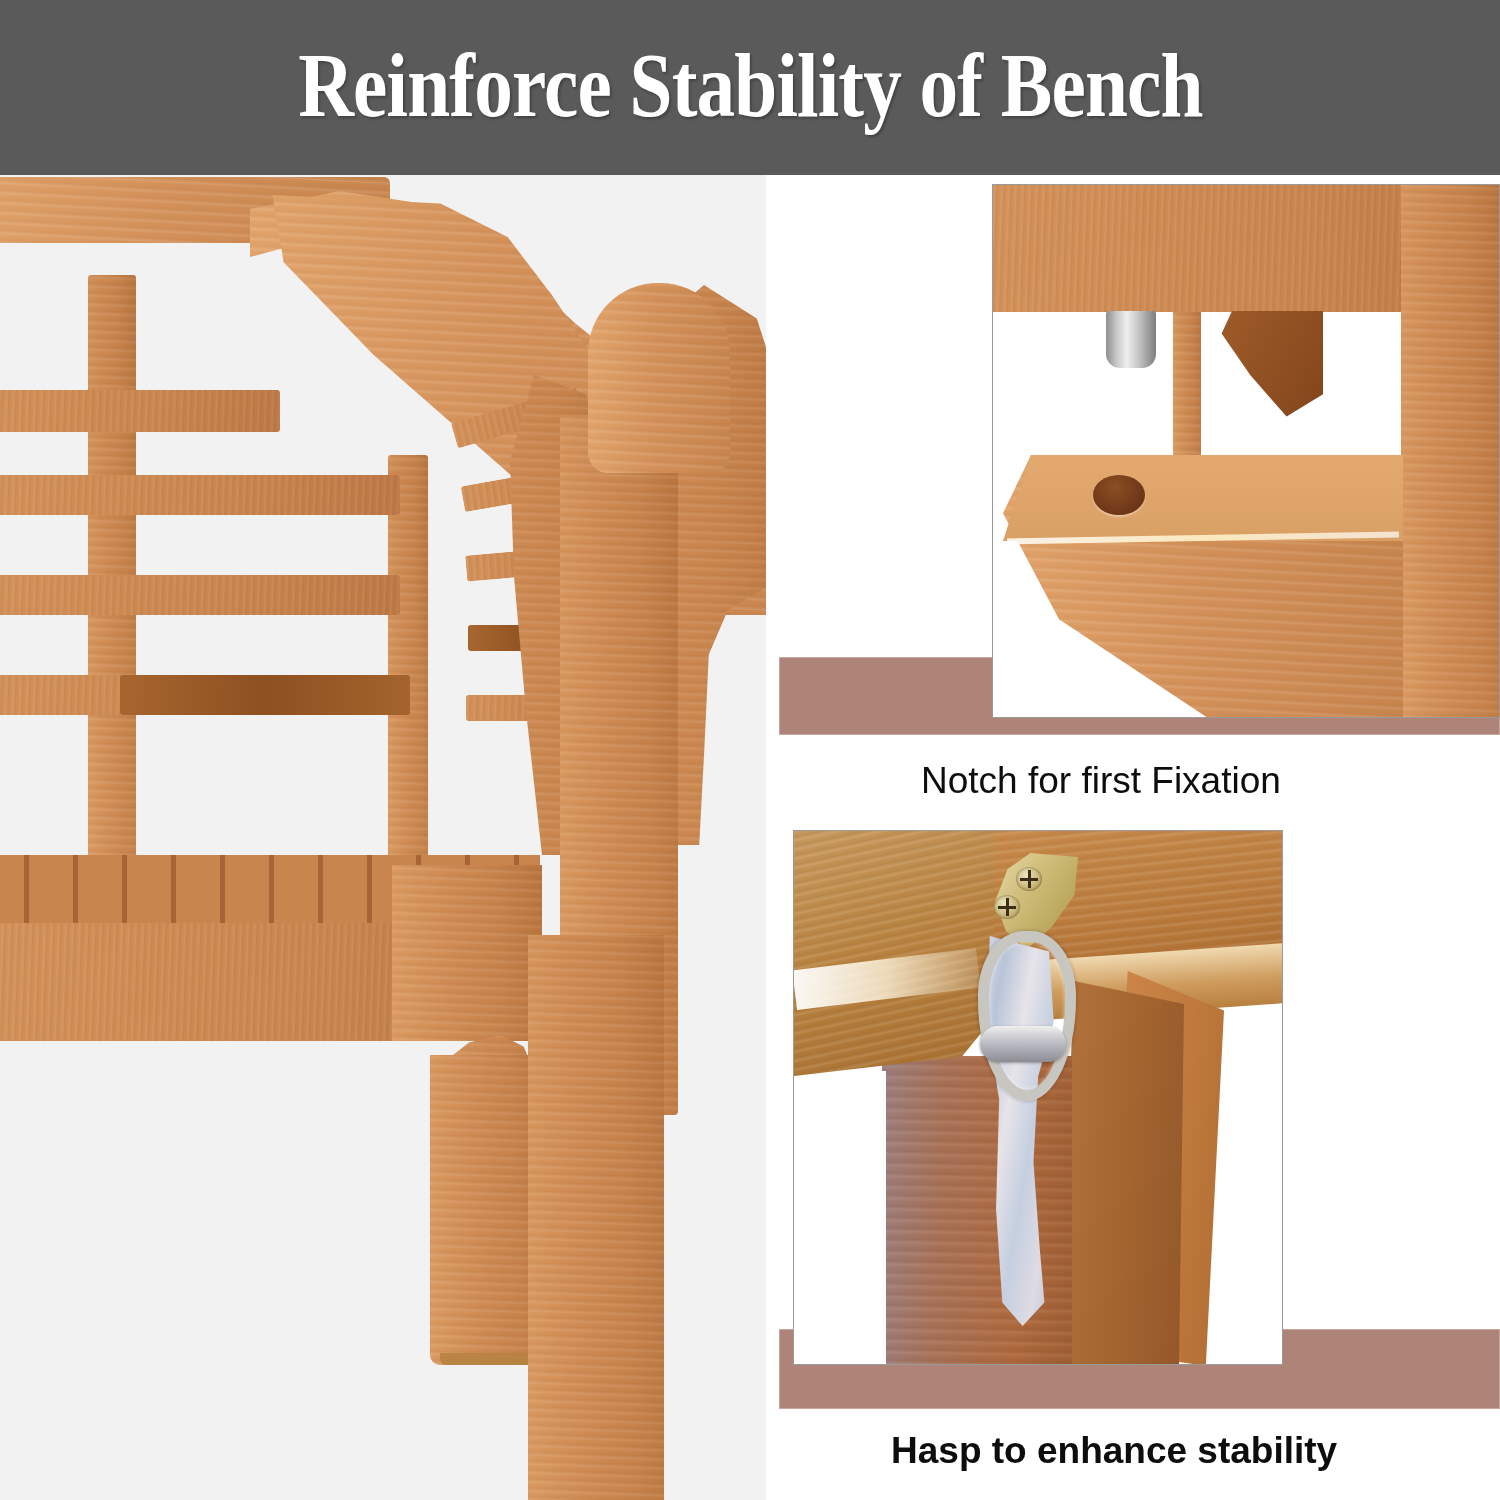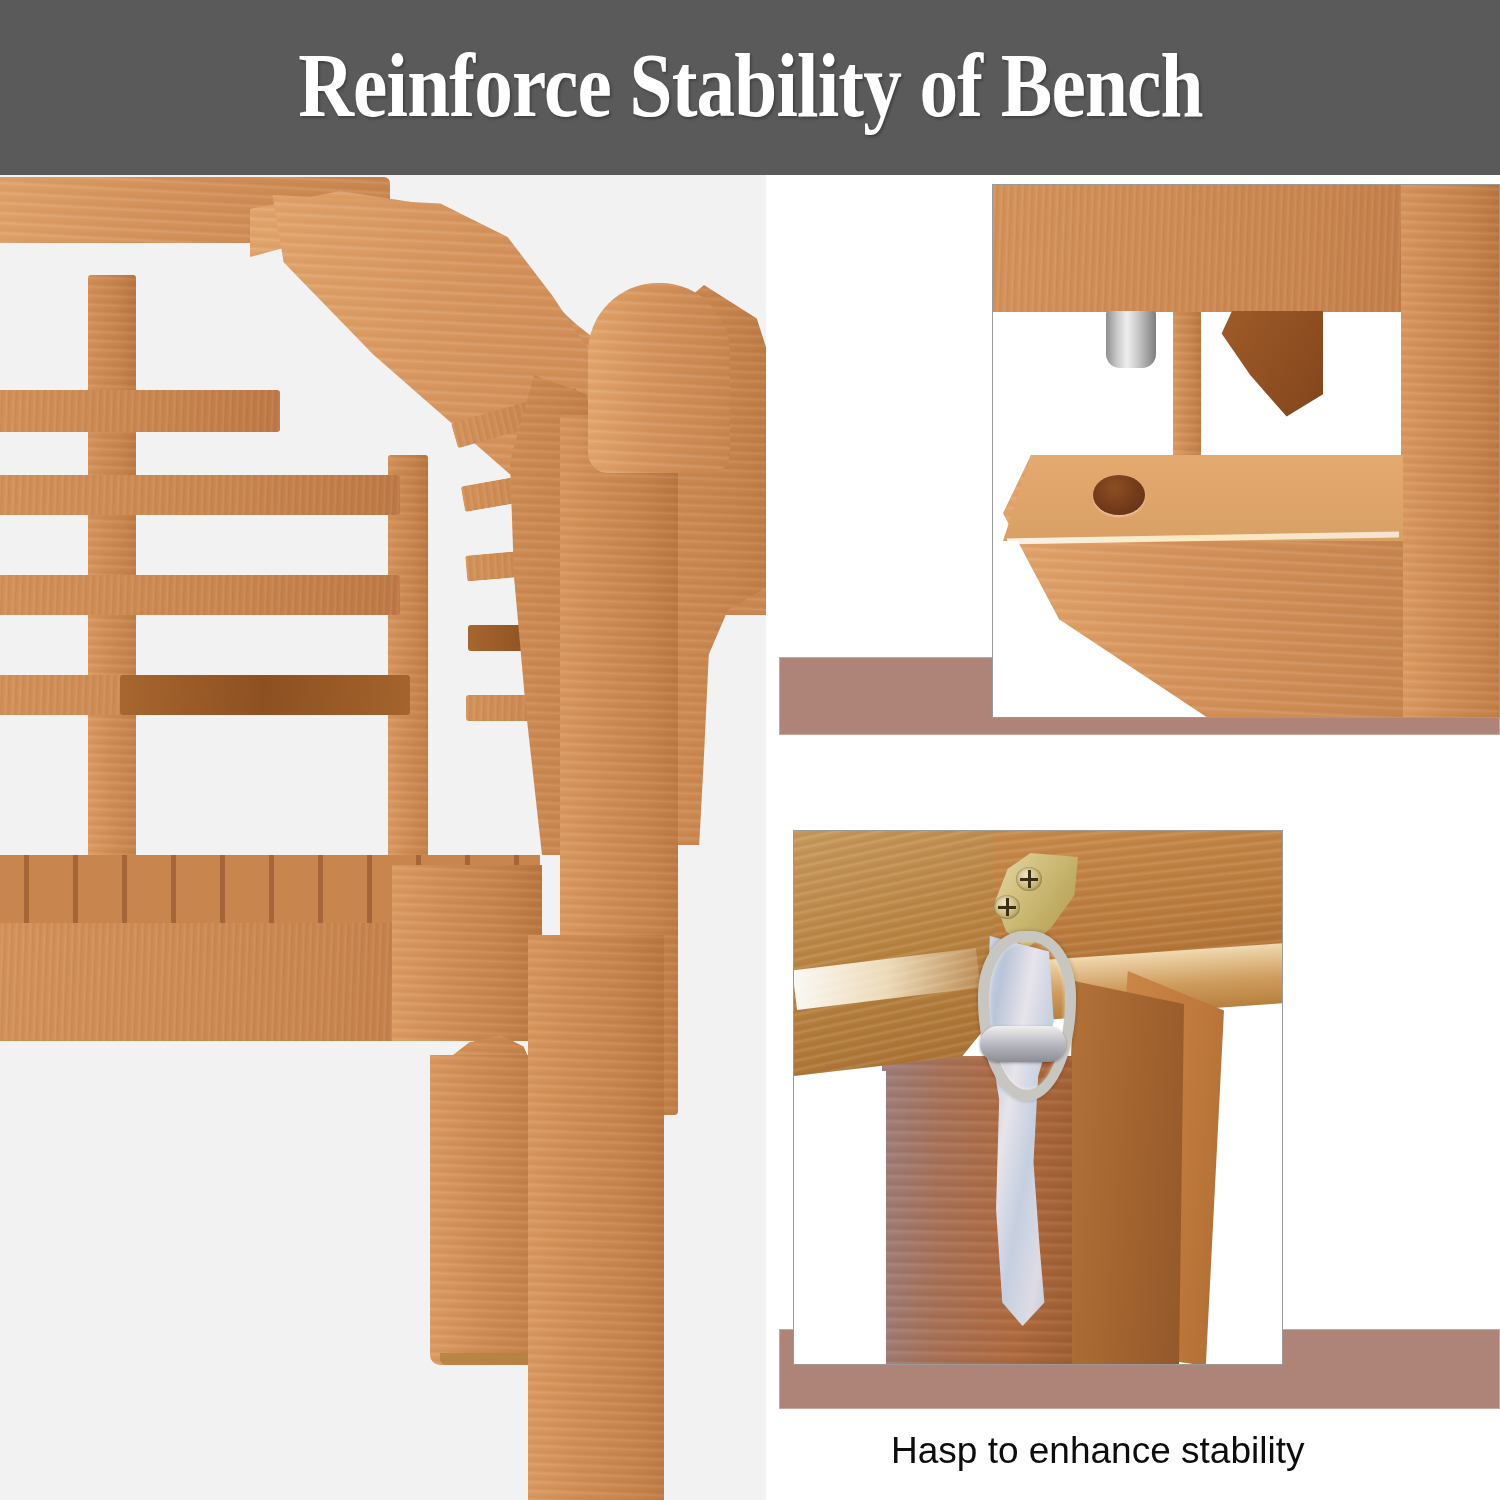--- a/index.html
+++ b/index.html
@@ -180,21 +180,21 @@
     background:linear-gradient(90deg,rgba(255,255,255,.85),rgba(255,240,200,.9),rgba(255,255,255,.7));
     transform:rotate(-1deg);
   }
   .caption{
     position:absolute; font-size:37px; color:#0d0d0d; white-space:nowrap;
     font-family:"Liberation Sans", sans-serif;
   }
   .caption-notch{ left:155px; top:585px; }
 
   
-  .detail-card-bottom{ position:absolute; left:0; top:655px; width:734px; height:670px; }
+  .detail-card-bottom{ position:absolute; left:0; top:655px; width:734px; height:670px;font-weight:bold; }
   .band-bottom{
     position:absolute; left:13px; top:499px; width:721px; height:80px;
     background:#ae8478; border:1px solid #c9a79c;
   }
   .photo-hasp{
     position:absolute; left:27px; top:0px; width:490px; height:535px;
     background:#ffffff; border:1px solid #9a9a9a; overflow:hidden;
   }
   .hasp-armtop{
     position:absolute; left:0; top:0; width:200px; height:245px;
@@ -340,20 +340,21 @@
       <div class="notch-rightpost wood-v"></div>
       <div class="notch-stem wood-v"></div>
       <div class="notch-diag"></div>
       <div class="notch-pin"></div>
       <div class="notch-block wood-light"></div>
       <div class="notch-block-top"></div>
       <div class="notch-hole"></div>
       <div class="notch-seam"></div>
     </div>
 
+    <div class="caption caption-notch">Notch for first Fixation</div>
   </div>
 
   <div class="detail-card-bottom">
     <div class="band-bottom"></div>
 
     <div class="photo-hasp">
       <div class="hasp-backrail"></div>
       <div class="hasp-backrail2"></div>
       <div class="hasp-legfar"></div>
       <div class="hasp-legright"></div>

